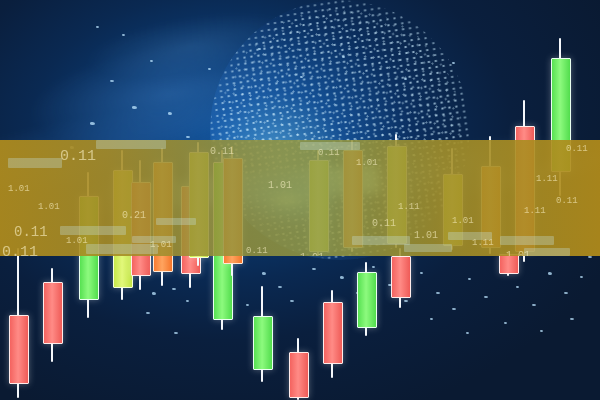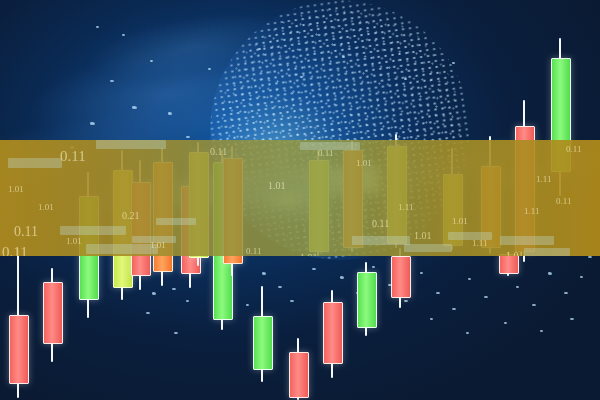--- a/index.html
+++ b/index.html
@@ -87,21 +87,21 @@
        rgba(176,140,28,.93) 0%,
        rgba(168,140,36,.90) 18%,
        rgba(150,146,58,.86) 38%,
        rgba(146,152,66,.86) 54%,
        rgba(162,142,40,.90) 74%,
        rgba(178,140,26,.93) 100%);
     overflow:hidden;
   }
   .band-num{
     position:absolute;color:rgba(255,246,205,.58);
-    font-family:Liberation Serif, serif;
+    font-family:Liberation Mono, monospace;
     white-space:nowrap;user-select:none;
   }
   .band-bar{position:absolute;background:rgba(196,222,216,.34);border-radius:1px;}
   
   .headline{
     position:absolute;left:0;right:0;text-align:center;
     color:#ffffff;font-weight:bold;letter-spacing:.5px;
     text-shadow:0 1px 2px rgba(40,30,0,.55), 0 0 6px rgba(0,0,0,.25);
     line-height:1.16;
   }

